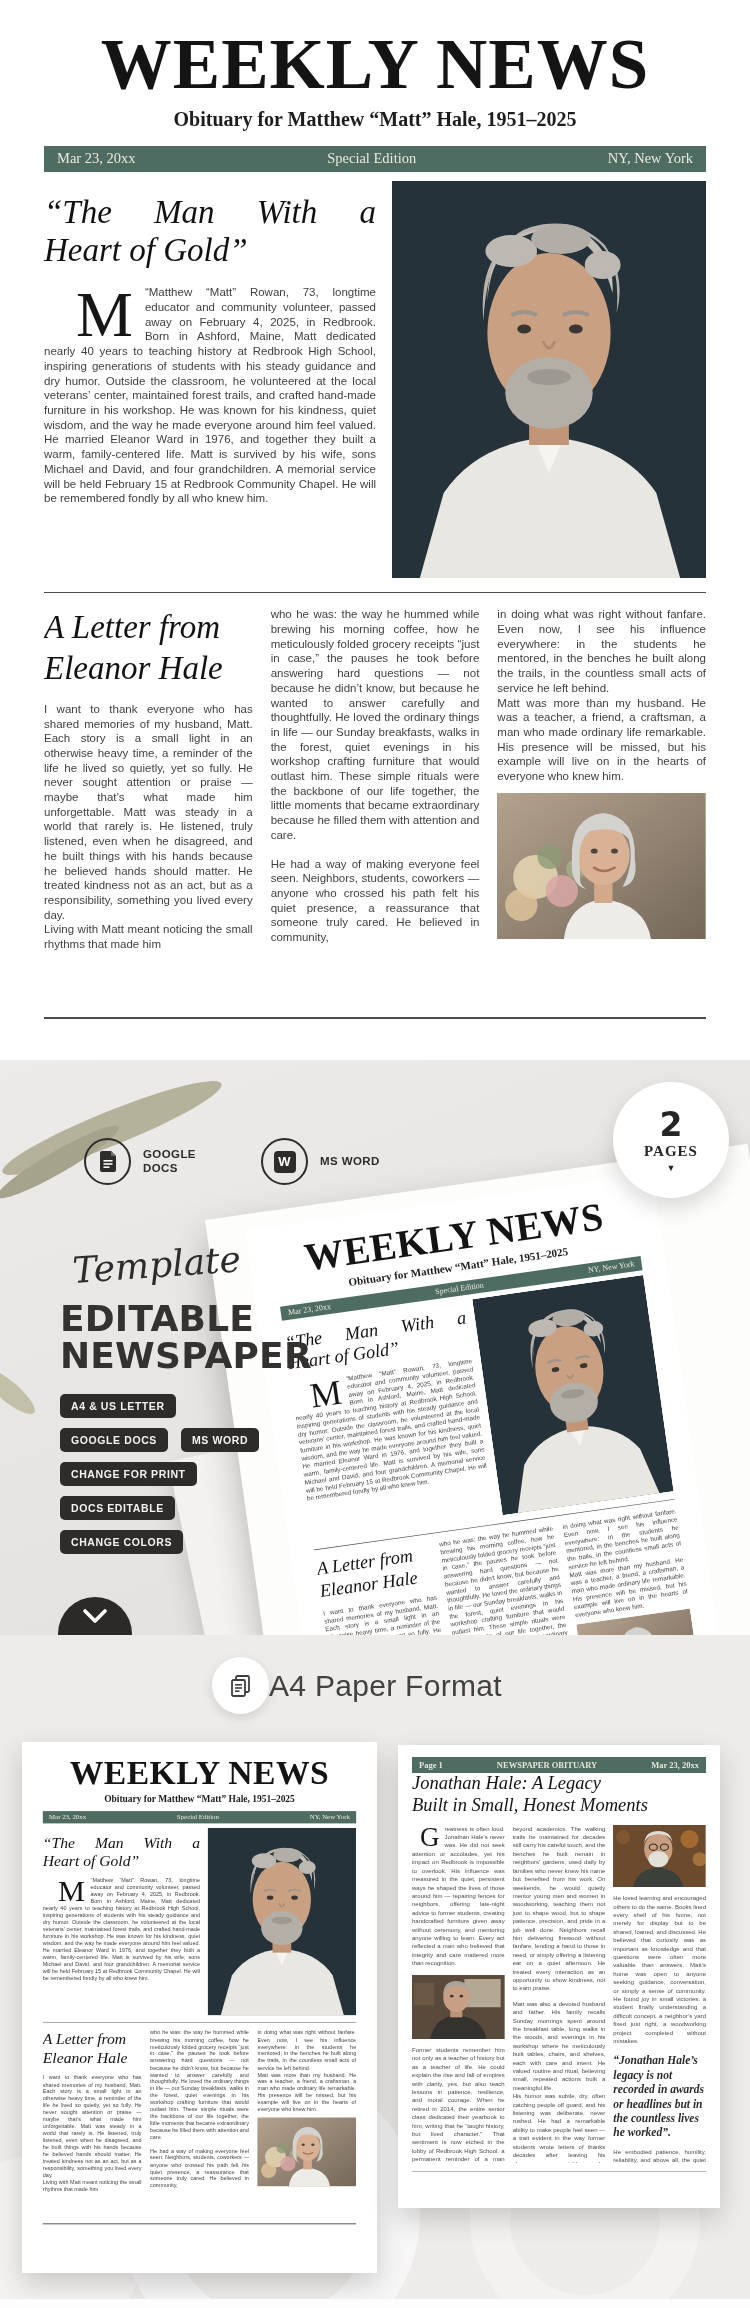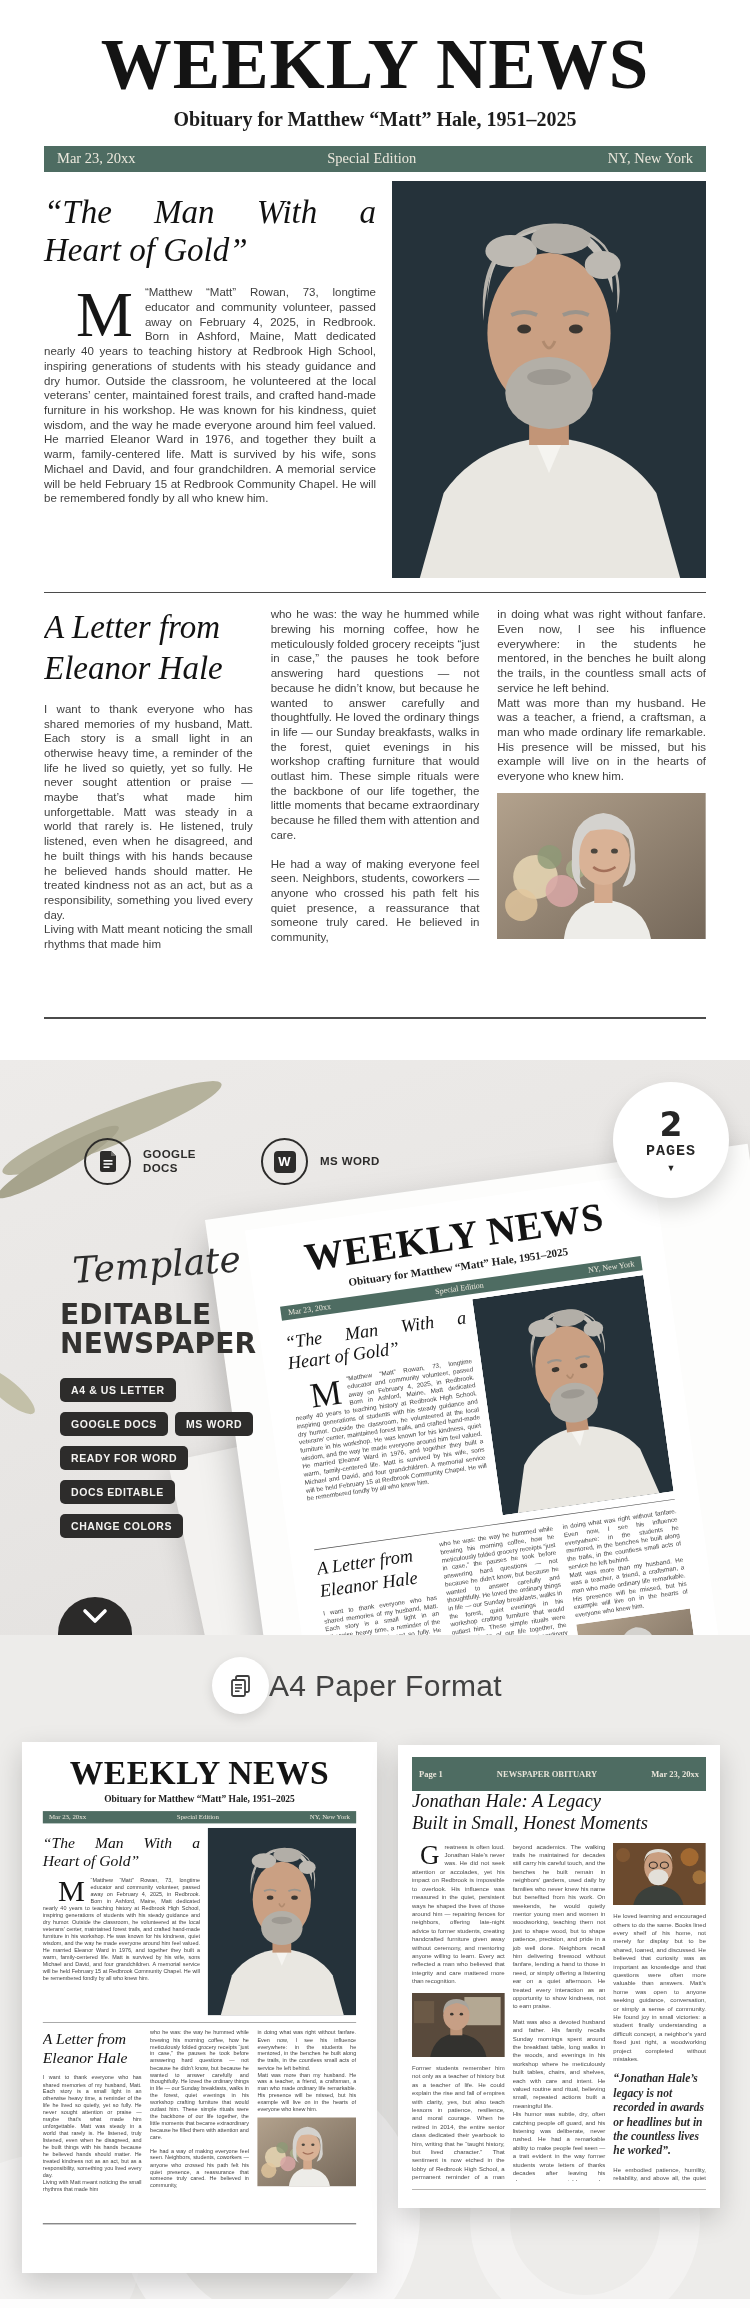--- a/index.html
+++ b/index.html
@@ -38,42 +38,42 @@
   .mock-sheet-back { position:absolute; z-index:2; left:195px; top:340px; width:560px; height:320px; background:#f3f2f0; transform:rotate(-12deg); box-shadow:0 14px 28px rgba(0,0,0,.18); }
   .mock-sheet { position:absolute; z-index:2; left:205px; top:160px; width:548px; height:640px; background:#fdfdfc; transform:rotate(-8deg); transform-origin:0 0; box-shadow:0 18px 38px rgba(0,0,0,.28); overflow:hidden; }
   .mock-clone { position:absolute; left:38px; top:16px; width:750px; transform:scale(.55); transform-origin:0 0; }
   .badges { position:absolute; z-index:3; left:84px; top:78px; display:flex; gap:56px; align-items:center; }
   .badge { display:flex; gap:12px; align-items:center; }
   .badge-circle { width:47px; height:47px; border:2.5px solid #2d2c2b; border-radius:50%; display:flex; align-items:center; justify-content:center; background:transparent; }
   .badge-label { font-size:11.5px; font-weight:700; letter-spacing:.4px; color:#2d2c2b; width:62px; line-height:1.2; }
   .w-glyph { width:22px; height:22px; background:#2d2c2b; border-radius:4px; color:#fff; font-weight:700; font-size:13px; display:flex; align-items:center; justify-content:center; }
   .pages-badge { position:absolute; z-index:4; left:613px; top:22px; width:116px; height:116px; background:#fff; border-radius:50%; box-shadow:0 10px 22px rgba(0,0,0,.15); display:flex; flex-direction:column; align-items:center; justify-content:center; color:#262626; }
   .pages-num { font-size:33px; font-weight:800; line-height:1; font-family:"DejaVu Sans", sans-serif; }
-  .pages-word { font-size:15px; font-weight:800; letter-spacing:1px; font-family:Liberation Mono, monospace; margin-top:2px; }
+  .pages-word { font-size:15px; font-weight:800; letter-spacing:1px; font-family:Liberation Serif, serif; margin-top:2px; }
   .pages-arrow { font-size:9px; margin-top:3px; }
   .promo-text { position:absolute; z-index:5; left:60px; top:190px; width:260px; }
   .script-word { font-family:"DejaVu Serif", serif; font-style:italic; font-size:36px; color:#2c2c2c; transform:rotate(-4deg); transform-origin:0 100%; margin-left:14px; }
-  .promo-title { margin-top:10px; font-family:"DejaVu Sans", sans-serif; font-weight:800; font-size:28px; line-height:1.02; color:#333230; letter-spacing:.2px; }
-  .chips { margin-top:20px; display:flex; flex-wrap:wrap; gap:10px 7px; width:230px; }
+  .promo-title { margin-top:10px; font-family:"DejaVu Sans", sans-serif; font-weight:800; font-size:36px; line-height:1.02; color:#333230; letter-spacing:.2px; }
+  .chips { margin-top:20px; display:flex; flex-wrap:wrap; gap:10px 13px; width:230px; }
   .chip { background:#2d2c2b; color:#f4f3f1; font-size:10.5px; font-weight:700; letter-spacing:.6px; padding:6px 11px; border-radius:5px; white-space:nowrap; }
   .scroll-circle { position:absolute; z-index:6; left:58px; top:537px; width:74px; height:74px; border-radius:50%; background:#2b2a29; display:flex; justify-content:center; }
 
   
   .sec3 { position:absolute; left:0; top:1635px; width:750px; height:673px; overflow:hidden; background:#edecea; }
   .wm { position:absolute; z-index:0; border-radius:50%; }
   .wm1 { left:120px; top:430px; width:300px; height:300px; border:48px solid rgba(255,255,255,.55); }
   .wm2 { left:470px; top:470px; width:230px; height:230px; border:40px solid rgba(255,255,255,.35); }
   .wm3 { left:-60px; top:520px; width:200px; height:200px; background:rgba(255,255,255,.35); }
   .fmt-header { position:absolute; z-index:2; left:212px; top:22px; display:flex; align-items:center; gap:0; }
   .fmt-circle { width:57px; height:57px; border-radius:50%; background:#fff; box-shadow:0 4px 12px rgba(0,0,0,.12); display:flex; align-items:center; justify-content:center; }
   .fmt-title { font-size:30px; font-weight:400; color:#414141; letter-spacing:.3px; }
   .a4-left { position:absolute; z-index:2; left:22px; top:107px; width:355px; height:531px; background:#fff; box-shadow:0 10px 26px rgba(0,0,0,.18); overflow:hidden; }
   .scale47 { transform:scale(.4733); transform-origin:0 0; width:750px; }
   .a4-right { position:absolute; z-index:2; left:398px; top:110px; width:322px; height:463px; background:#fff; box-shadow:0 10px 26px rgba(0,0,0,.18); padding:12px 14px; overflow:hidden; }
-  .p2-banner { display:flex; justify-content:space-between; align-items:center; background:#4e6c62; color:#e9e5da; font-family:"Liberation Serif", serif; font-weight:700; font-size:8.5px; padding:12px 7px; }
+  .p2-banner { display:flex; justify-content:space-between; align-items:center; background:#4e6c62; color:#e9e5da; font-family:"Liberation Serif", serif; font-weight:700; font-size:8.5px; padding:3px 7px; }
   .p2-headline { font-family:"Liberation Serif", serif; font-style:italic; font-weight:500; font-size:18.5px; line-height:1.18; color:#141414; }
   .p2-cols { display:flex; gap:8px; margin-top:8px; height:338px; overflow:hidden; }
   .p2-col { flex:1; font-size:6px; line-height:8.4px; text-align:justify; color:#4a4a4a; }
   .p2-dropcap { float:left; font-family:"Liberation Serif", serif; font-size:27px; line-height:22px; color:#161616; margin:1px 5px 0 8px; }
   .p2-col p.gap { margin-top:7px; }
   .p2-photo { width:100%; margin:7px 0; }
   .p2-photo svg { display:block; width:100%; }
   .p2-quote { font-family:"Liberation Serif", serif; font-style:italic; font-weight:700; font-size:11.5px; line-height:1.25; color:#2c2c2c; text-align:left; margin:8px 0; }
   .p2-divider { height:1px; background:#b9b7b4; margin-top:8px; }
   .bottom-strip { position:absolute; z-index:3; left:0; bottom:0; width:100%; height:9px; background:#fdfdfd; }
@@ -291,21 +291,21 @@
     <div class="promo-text">
       <div class="script-word">Template</div>
       <div class="promo-title">
         <div>EDITABLE</div>
         <div>NEWSPAPER</div>
       </div>
       <div class="chips">
         <span class="chip">A4 &amp; US LETTER</span>
         <span class="chip">GOOGLE DOCS</span>
         <span class="chip">MS WORD</span>
-        <span class="chip">READY FOR WORD</span>
+        <span class="chip">CHANGE FOR PRINT</span>
         <span class="chip">DOCS EDITABLE</span>
         <span class="chip">CHANGE COLORS</span>
       </div>
     </div>
 
     <div class="scroll-circle">
       <svg width="40" height="40" viewBox="0 0 40 40">
         <polyline points="10,14 20,24 30,14" fill="none" stroke="#fff" stroke-width="3.6" stroke-linecap="round" stroke-linejoin="round"></polyline>
       </svg>
     </div>

